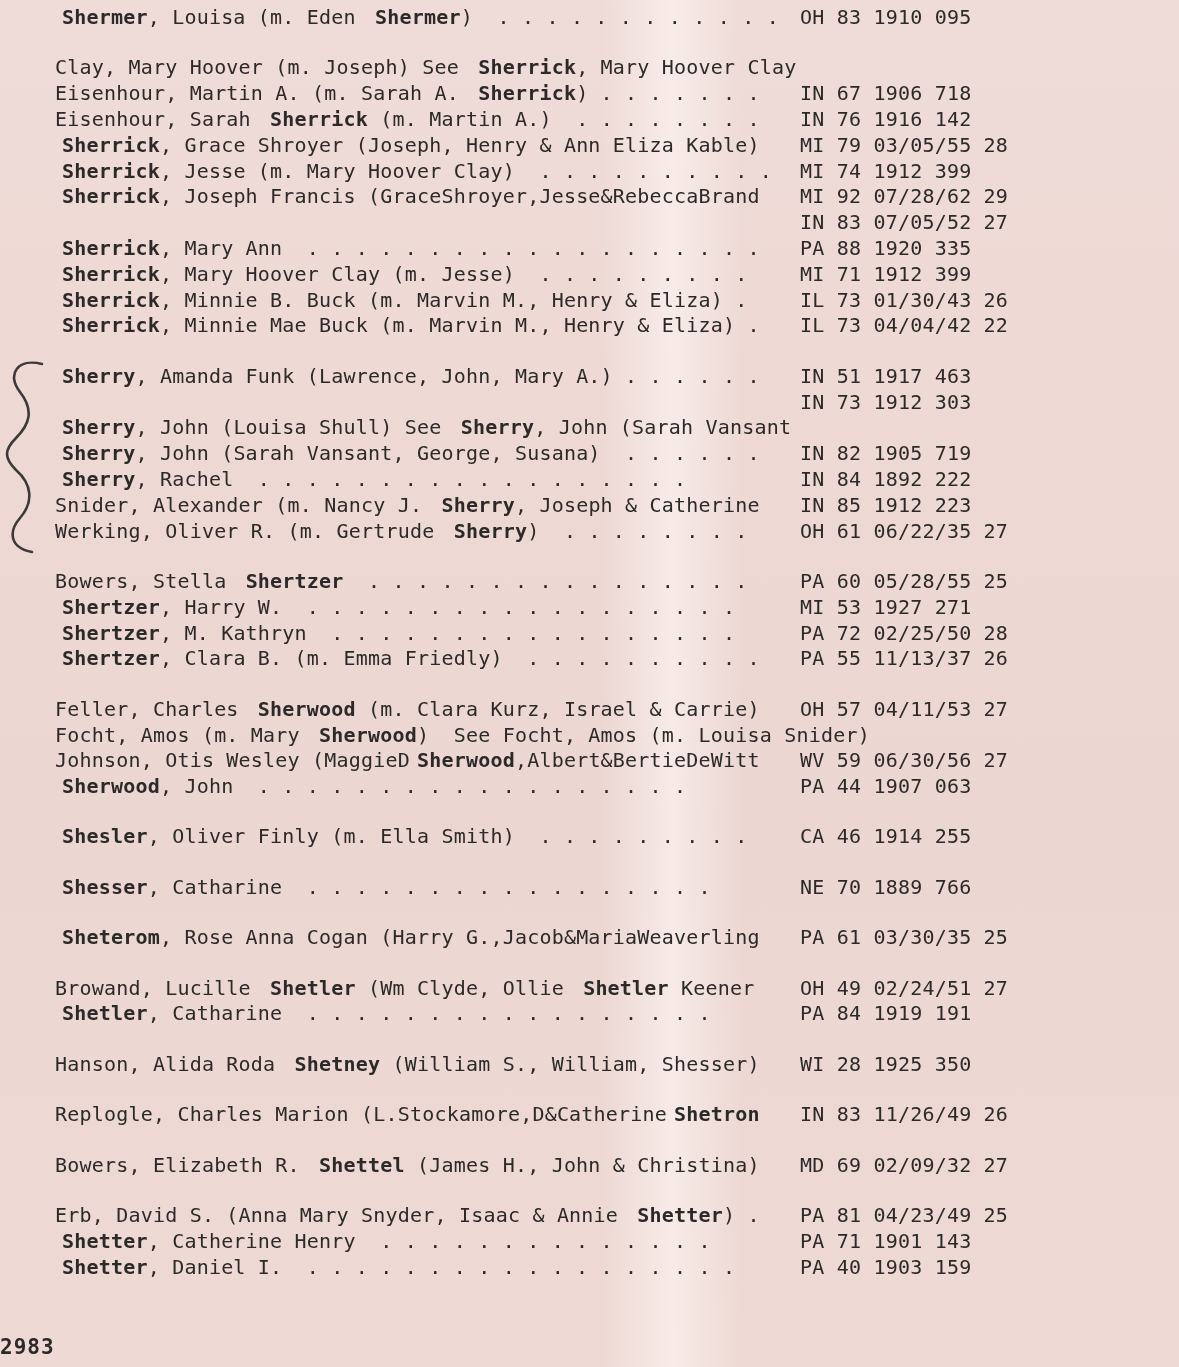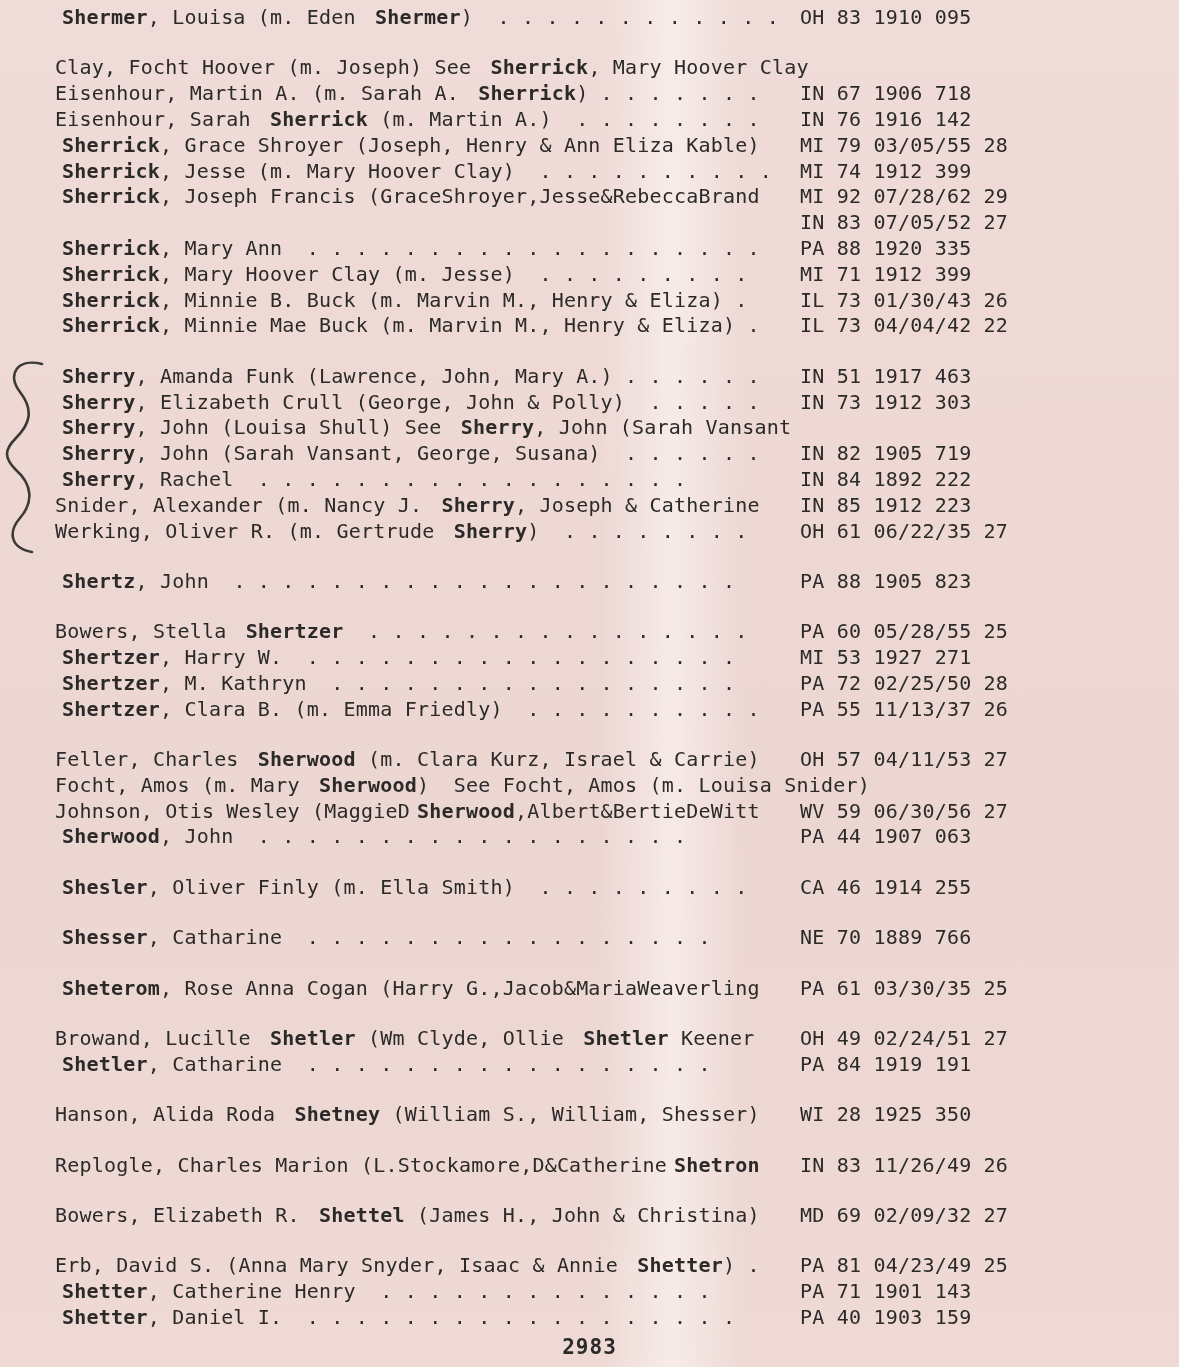--- a/index.html
+++ b/index.html
@@ -46,21 +46,20 @@
     width: 48px;
     height: 200px;
     pointer-events: none;
   }
   #brace svg { display: block; }
   #footer {
     position: absolute;
     left: 0;
     right: 0;
     bottom: 8px;
-    text-align: center;
     font-size: 21px;
     font-weight: bold;
     letter-spacing: 1px;
   }
 </style>
 </head>
 <body>
 
 <div id="brace">
   <svg width="48" height="200" viewBox="0 0 48 200" xmlns="http://www.w3.org/2000/svg">
@@ -68,43 +67,40 @@
              C4 92, 4 100, 16 112 C32 126, 34 144, 20 160
              C8 174, 10 190, 32 194" fill="none" stroke="#3c3a38" stroke-width="2.6" stroke-linecap="round"></path>
   </svg>
 </div>
 
 <div id="entries">
     <div class="group">
       <div class="line"><span class="entry"><span class="bold">Shermer</span><span>, Louisa (m. Eden </span><span class="bold">Shermer</span><span>)  . . . . . . . . . . . .</span></span><span class="ref">OH 83 1910 095</span></div>
     </div>
     <div class="group">
-      <div class="line"><span class="entry"><span>Clay, Focht Hoover (m. Joseph) See </span><span class="bold">Sherrick</span><span>, Mary Hoover Clay</span></span></div>
+      <div class="line"><span class="entry"><span>Clay, Mary Hoover (m. Joseph) See </span><span class="bold">Sherrick</span><span>, Mary Hoover Clay</span></span></div>
       <div class="line"><span class="entry"><span>Eisenhour, Martin A. (m. Sarah A. </span><span class="bold">Sherrick</span><span>) . . . . . . .</span></span><span class="ref">IN 67 1906 718</span></div>
       <div class="line"><span class="entry"><span>Eisenhour, Sarah </span><span class="bold">Sherrick</span><span> (m. Martin A.)  . . . . . . . .</span></span><span class="ref">IN 76 1916 142</span></div>
       <div class="line"><span class="entry"><span class="bold">Sherrick</span><span>, Grace Shroyer (Joseph, Henry &amp; Ann Eliza Kable)</span></span><span class="ref">MI 79 03/05/55 28</span></div>
       <div class="line"><span class="entry"><span class="bold">Sherrick</span><span>, Jesse (m. Mary Hoover Clay)  . . . . . . . . . .</span></span><span class="ref">MI 74 1912 399</span></div>
       <div class="line"><span class="entry"><span class="bold">Sherrick</span><span>, Joseph Francis (GraceShroyer,Jesse&amp;RebeccaBrand</span></span><span class="ref">MI 92 07/28/62 29</span></div>
       <div class="line"><span class="ref">IN 83 07/05/52 27</span></div>
       <div class="line"><span class="entry"><span class="bold">Sherrick</span><span>, Mary Ann  . . . . . . . . . . . . . . . . . . .</span></span><span class="ref">PA 88 1920 335</span></div>
       <div class="line"><span class="entry"><span class="bold">Sherrick</span><span>, Mary Hoover Clay (m. Jesse)  . . . . . . . . .</span></span><span class="ref">MI 71 1912 399</span></div>
       <div class="line"><span class="entry"><span class="bold">Sherrick</span><span>, Minnie B. Buck (m. Marvin M., Henry &amp; Eliza) .</span></span><span class="ref">IL 73 01/30/43 26</span></div>
       <div class="line"><span class="entry"><span class="bold">Sherrick</span><span>, Minnie Mae Buck (m. Marvin M., Henry &amp; Eliza) .</span></span><span class="ref">IL 73 04/04/42 22</span></div>
     </div>
     <div class="group">
       <div class="line"><span class="entry"><span class="bold">Sherry</span><span>, Amanda Funk (Lawrence, John, Mary A.) . . . . . .</span></span><span class="ref">IN 51 1917 463</span></div>
-      <div class="line"><span class="entry"><span class="bold">Sherry</span><span>, Elizabeth Crull (George, John &amp; Polly)  . . . . .</span></span><span class="ref">IN 73 1912 303</span></div>
+      <div class="line"><span class="ref">IN 73 1912 303</span></div>
       <div class="line"><span class="entry"><span class="bold">Sherry</span><span>, John (Louisa Shull) See </span><span class="bold">Sherry</span><span>, John (Sarah Vansant</span></span></div>
       <div class="line"><span class="entry"><span class="bold">Sherry</span><span>, John (Sarah Vansant, George, Susana)  . . . . . .</span></span><span class="ref">IN 82 1905 719</span></div>
       <div class="line"><span class="entry"><span class="bold">Sherry</span><span>, Rachel  . . . . . . . . . . . . . . . . . .</span></span><span class="ref">IN 84 1892 222</span></div>
       <div class="line"><span class="entry"><span>Snider, Alexander (m. Nancy J. </span><span class="bold">Sherry</span><span>, Joseph &amp; Catherine</span></span><span class="ref">IN 85 1912 223</span></div>
       <div class="line"><span class="entry"><span>Werking, Oliver R. (m. Gertrude </span><span class="bold">Sherry</span><span>)  . . . . . . . .</span></span><span class="ref">OH 61 06/22/35 27</span></div>
-    </div>
-    <div class="group">
-      <div class="line"><span class="entry"><span class="bold">Shertz</span><span>, John  . . . . . . . . . . . . . . . . . . . . .</span></span><span class="ref">PA 88 1905 823</span></div>
     </div>
     <div class="group">
       <div class="line"><span class="entry"><span>Bowers, Stella </span><span class="bold">Shertzer</span><span>  . . . . . . . . . . . . . . . .</span></span><span class="ref">PA 60 05/28/55 25</span></div>
       <div class="line"><span class="entry"><span class="bold">Shertzer</span><span>, Harry W.  . . . . . . . . . . . . . . . . . .</span></span><span class="ref">MI 53 1927 271</span></div>
       <div class="line"><span class="entry"><span class="bold">Shertzer</span><span>, M. Kathryn  . . . . . . . . . . . . . . . . .</span></span><span class="ref">PA 72 02/25/50 28</span></div>
       <div class="line"><span class="entry"><span class="bold">Shertzer</span><span>, Clara B. (m. Emma Friedly)  . . . . . . . . . .</span></span><span class="ref">PA 55 11/13/37 26</span></div>
     </div>
     <div class="group">
       <div class="line"><span class="entry"><span>Feller, Charles </span><span class="bold">Sherwood</span><span> (m. Clara Kurz, Israel &amp; Carrie)</span></span><span class="ref">OH 57 04/11/53 27</span></div>
       <div class="line"><span class="entry"><span>Focht, Amos (m. Mary </span><span class="bold">Sherwood</span><span>)  See Focht, Amos (m. Louisa Snider)</span></span></div>

